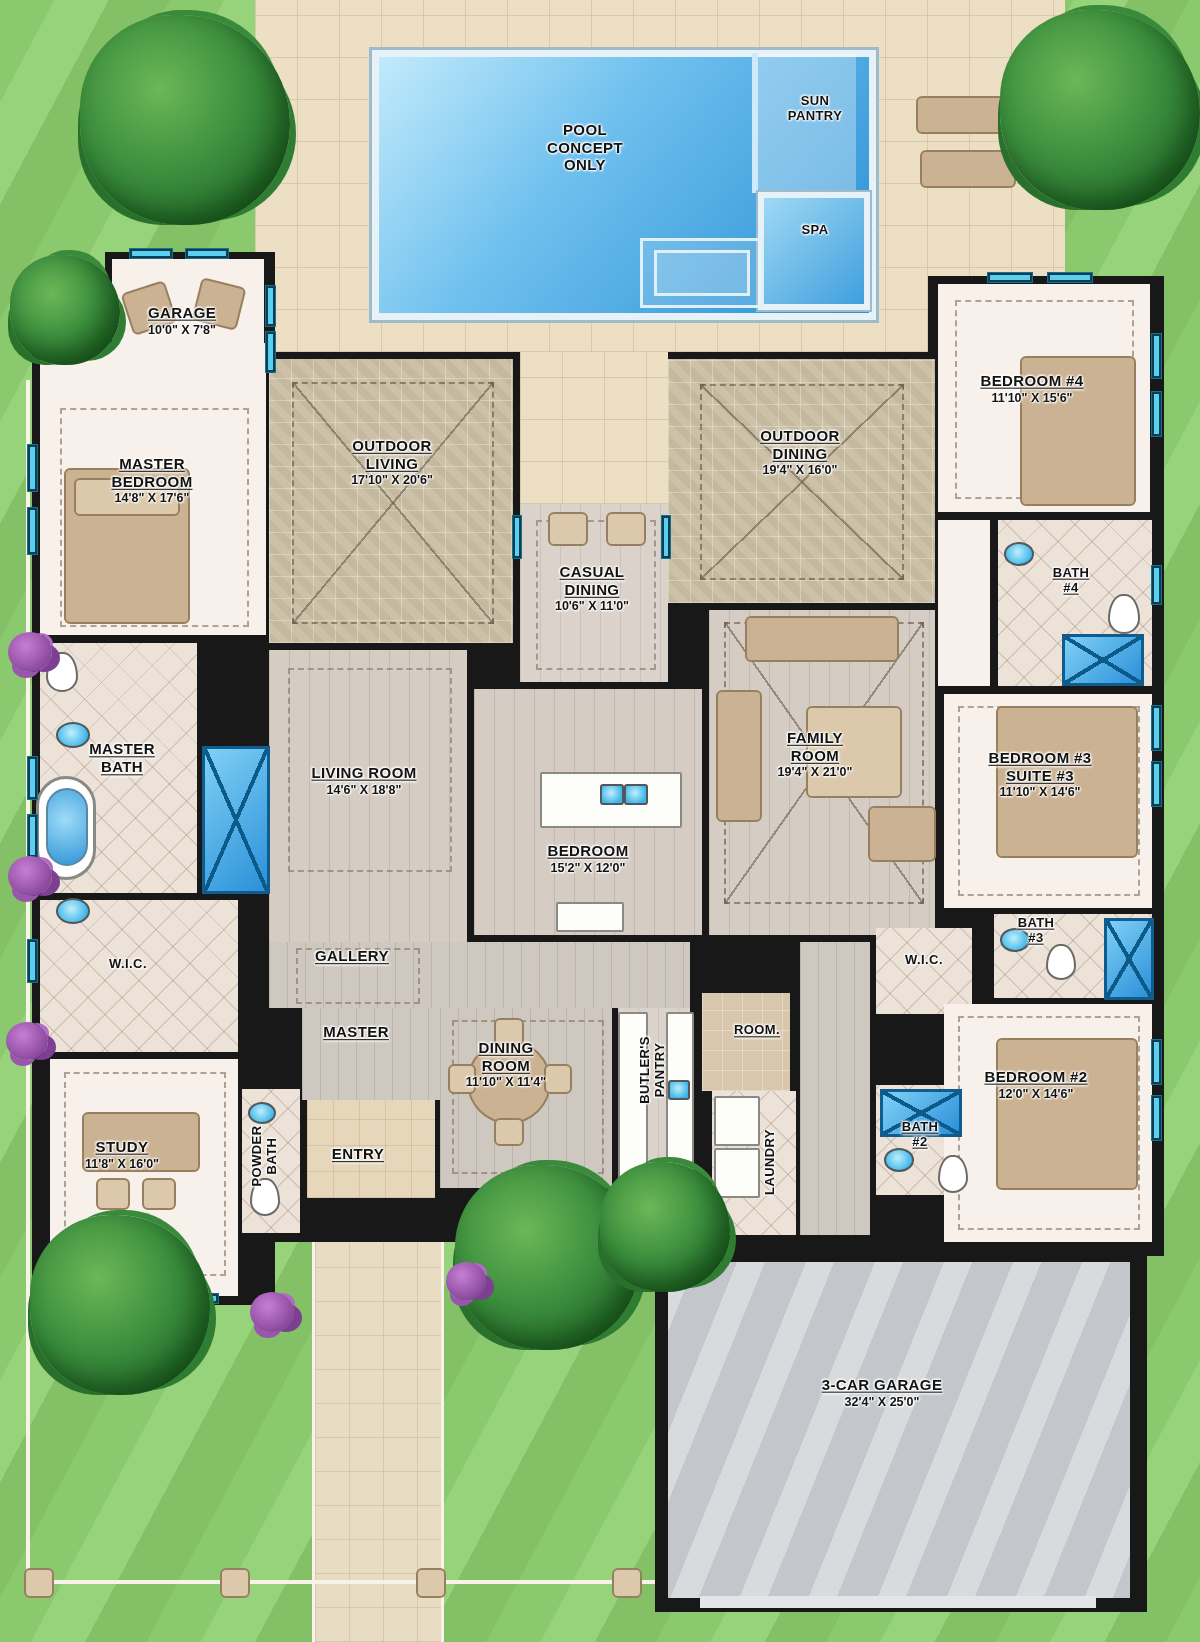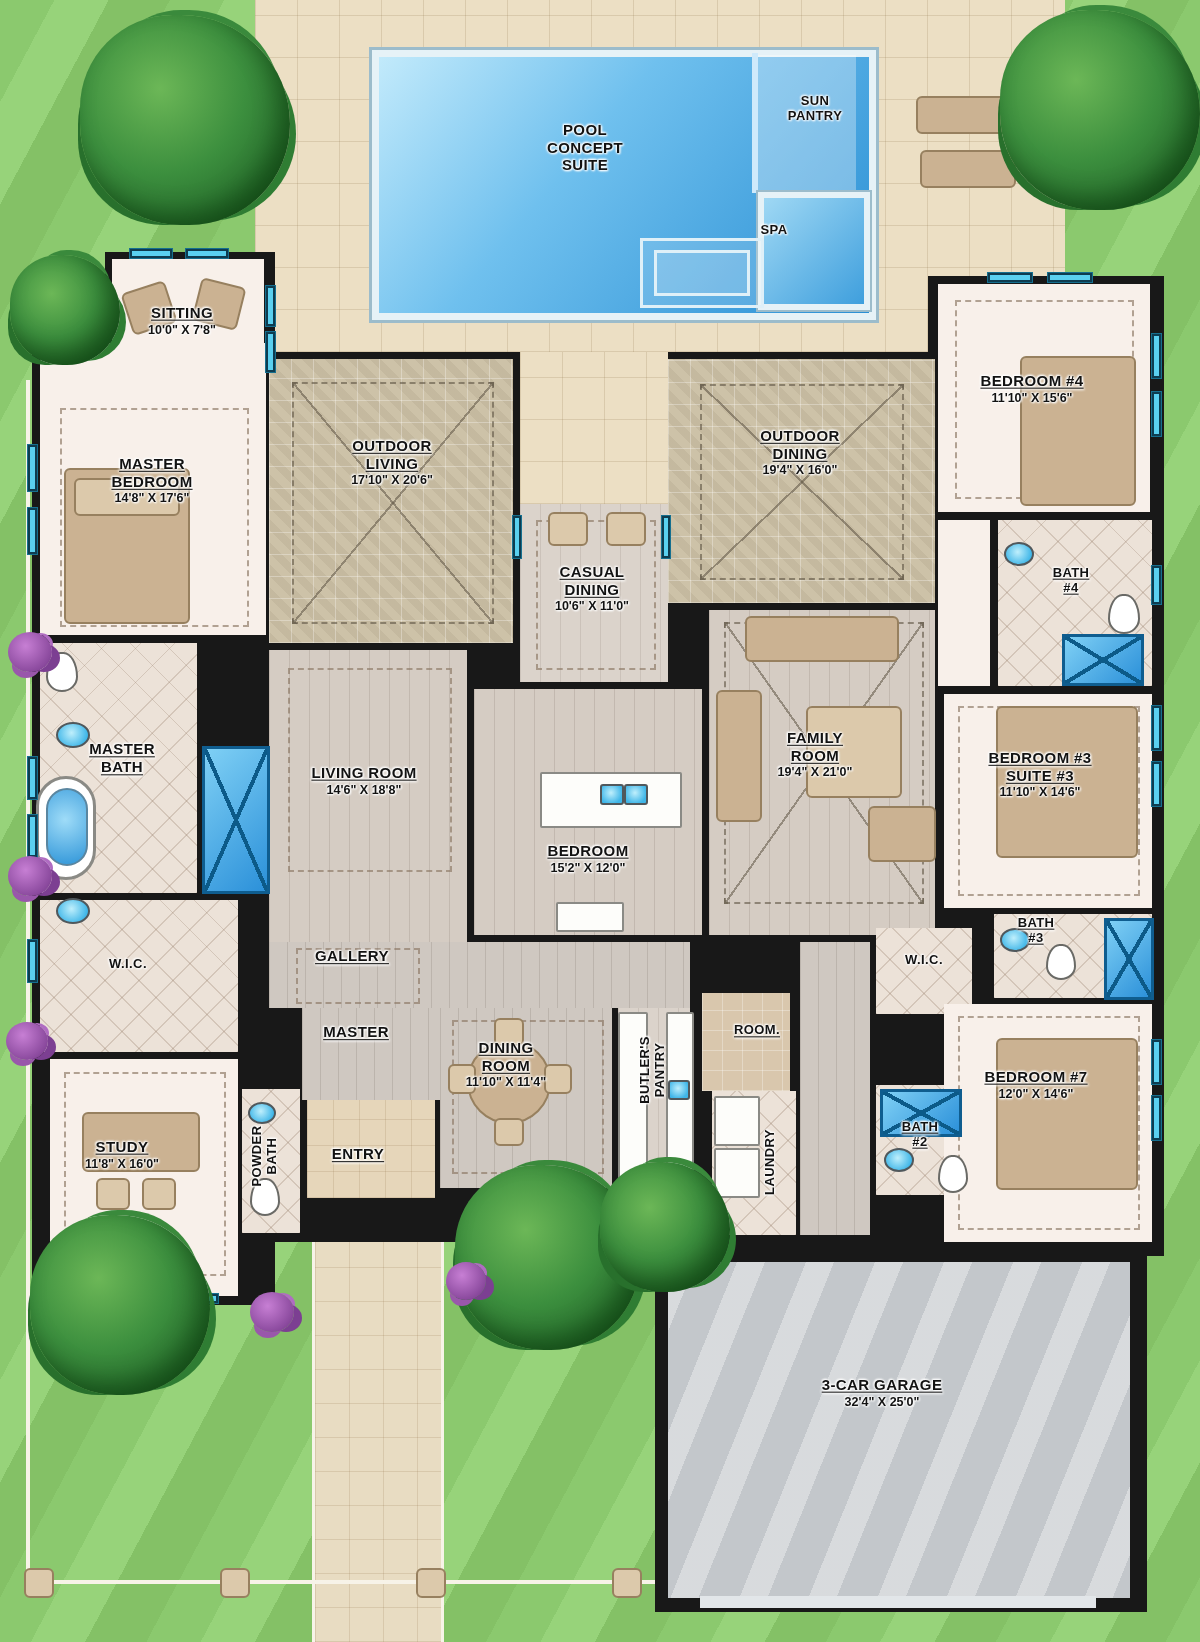--- a/index.html
+++ b/index.html
@@ -234,32 +234,32 @@
   <div class="abs win" style="left:1152px;top:706px;width:9px;height:44px"></div>
   <div class="abs win" style="left:1152px;top:762px;width:9px;height:44px"></div>
   <div class="abs win" style="left:1152px;top:1040px;width:9px;height:44px"></div>
   <div class="abs win" style="left:1152px;top:1096px;width:9px;height:44px"></div>
   <div class="abs win" style="left:513px;top:516px;width:8px;height:42px"></div>
   <div class="abs win" style="left:662px;top:516px;width:8px;height:42px"></div>
 
   <div class="lbl" style="left:585px;top:148px">
     <span class="name nou">POOL
 CONCEPT
-SUITE</span>
+ONLY</span>
   </div>
   <div class="lbl small" style="left:815px;top:108px">
     <span class="name nou">SUN
 PANTRY</span>
   </div>
-  <div class="lbl small" style="left:774px;top:230px">
+  <div class="lbl small" style="left:815px;top:230px">
     <span class="name nou">SPA</span>
   </div>
 
   <div class="lbl" style="left:182px;top:320px">
-    <span class="name">SITTING</span>
+    <span class="name">GARAGE</span>
     <span class="dims">10'0" X 7'8"</span>
   </div>
   <div class="lbl" style="left:152px;top:480px">
     <span class="name">MASTER
 BEDROOM</span>
     <span class="dims">14'8" X 17'6"</span>
   </div>
   <div class="lbl" style="left:392px;top:462px">
     <span class="name">OUTDOOR
 LIVING</span>
@@ -327,21 +327,21 @@
     <span class="dims">11'10" X 11'4"</span>
   </div>
   <div class="lbl small vert" style="left:652px;top:1070px">
     <span class="name nou">BUTLER'S
 PANTRY</span>
   </div>
   <div class="lbl small" style="left:757px;top:1030px">
     <span class="name">ROOM.</span>
   </div>
   <div class="lbl" style="left:1036px;top:1084px">
-    <span class="name">BEDROOM #7</span>
+    <span class="name">BEDROOM #2</span>
     <span class="dims">12'0" X 14'6"</span>
   </div>
   <div class="lbl" style="left:122px;top:1154px">
     <span class="name">STUDY</span>
     <span class="dims">11'8" X 16'0"</span>
   </div>
   <div class="lbl small vert" style="left:264px;top:1156px">
     <span class="name nou">POWDER
 BATH</span>
   </div>

